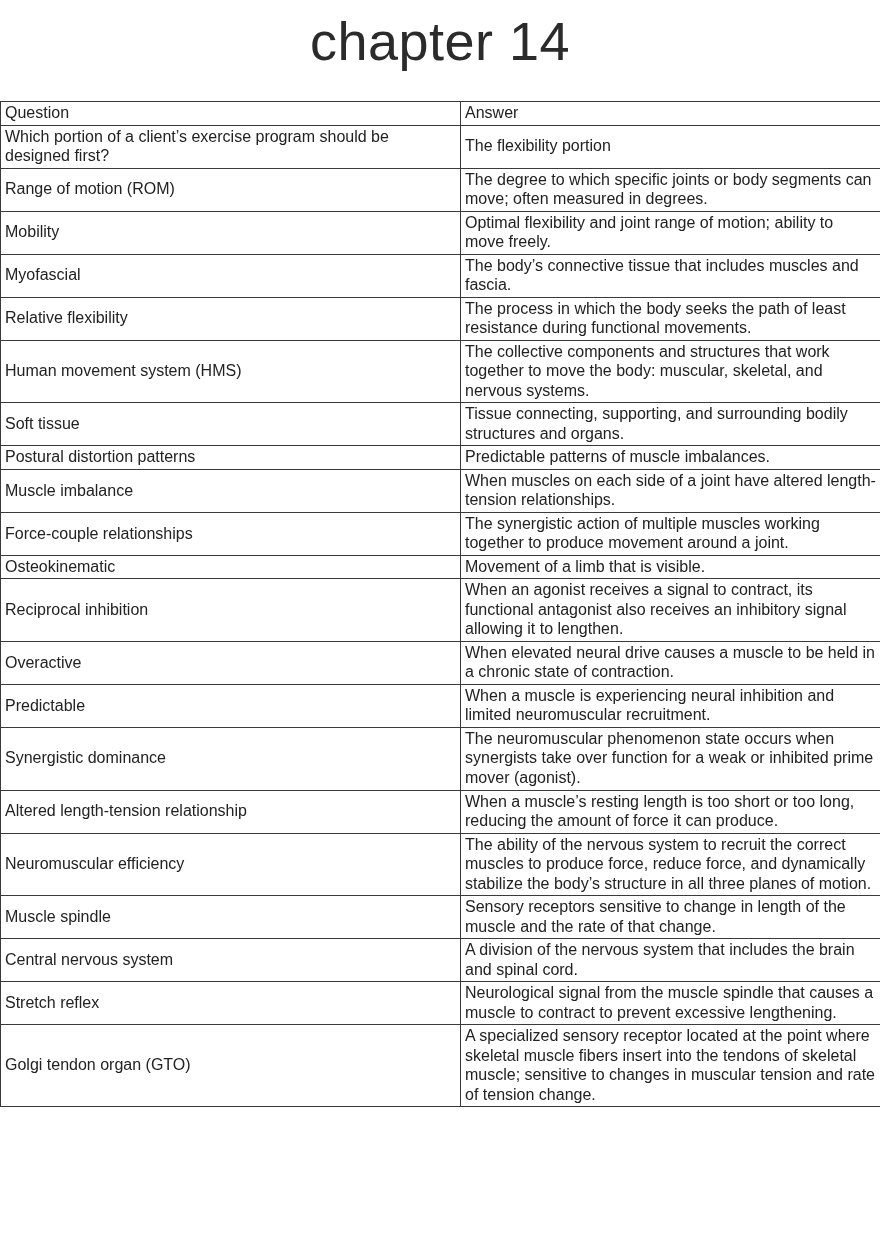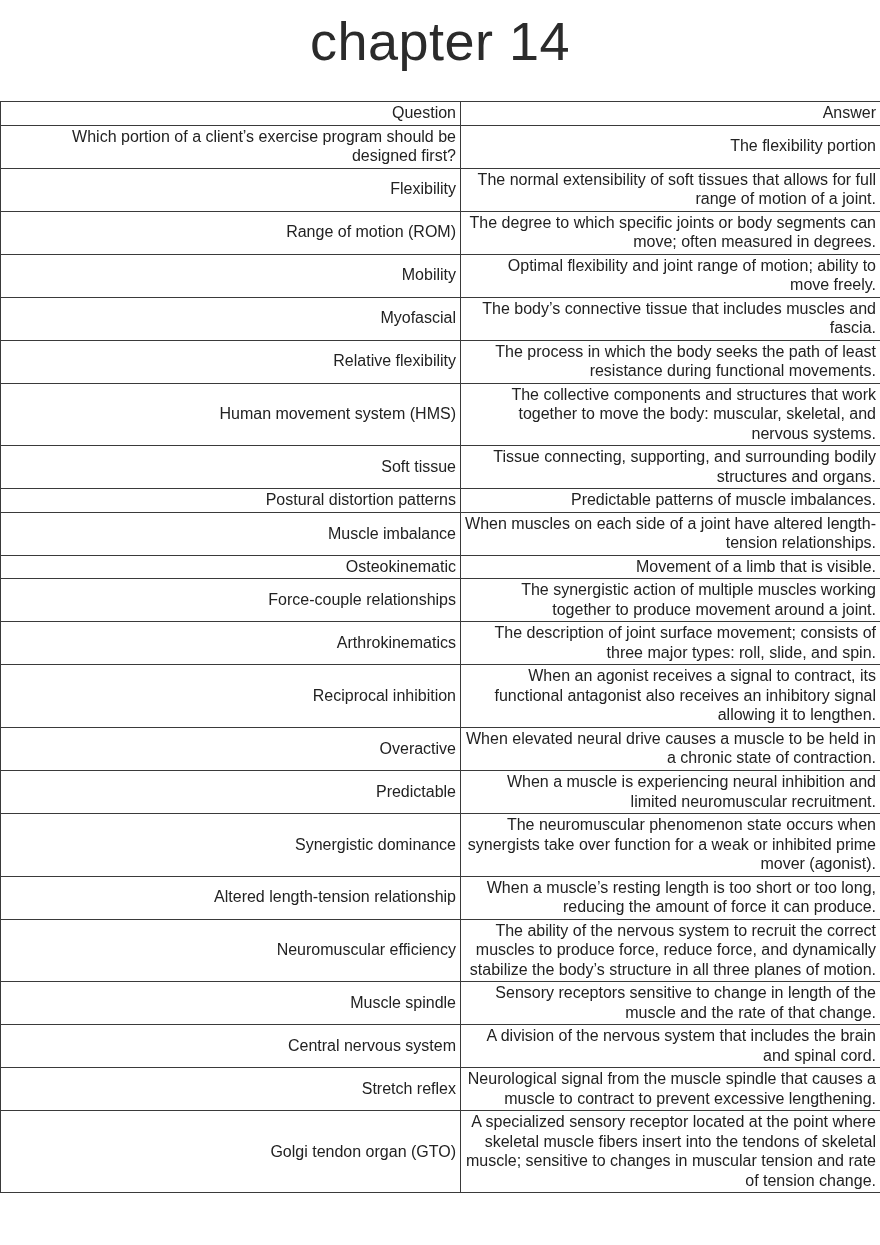--- a/index.html
+++ b/index.html
@@ -38,21 +38,21 @@
   }
   col.q-col{width:460px;}
   col.a-col{width:420px;}
   .qa-table td, .qa-table th{
     border:1.5px solid var(--border-color);
     font-size:16px;
     font-weight:400;
     line-height:1.22;
     padding:1px 4px 2px 4px;
     vertical-align:middle;
-    text-align:right;
+    text-align:left;
     word-wrap:break-word;
   }
   .qa-table th{
     font-weight:400; 
   }
 </style>
 </head>
 <body>
 
 <div class="page">
@@ -69,24 +69,20 @@
         <th>Question</th>
         <th>Answer</th>
       </tr>
     </thead>
     <tbody>
     <tr>
       <td>Which portion of a client’s exercise program should be designed first?</td>
       <td>The flexibility portion</td>
     </tr>
 
-    <tr>
-      <td>Flexibility</td>
-      <td>The normal extensibility of soft tissues that allows for full range of motion of a joint.</td>
-    </tr>
 
 
     <tr>
       <td>Range of motion (ROM)</td>
       <td>The degree to which specific joints or body segments can move; often measured in degrees.</td>
     </tr>
 
     <tr>
       <td>Mobility</td>
       <td>Optimal flexibility and joint range of motion; ability to move freely.</td>
@@ -116,33 +112,29 @@
       <td>Postural distortion patterns</td>
       <td>Predictable patterns of muscle imbalances.</td>
     </tr>
 
     <tr>
       <td>Muscle imbalance</td>
       <td>When muscles on each side of a joint have altered length-tension relationships.</td>
     </tr>
 
     <tr>
-      <td>Osteokinematic</td>
-      <td>Movement of a limb that is visible.</td>
-    </tr>
-
-    <tr>
       <td>Force-couple relationships</td>
       <td>The synergistic action of multiple muscles working together to produce movement around a joint.</td>
     </tr>
 
     <tr>
-      <td>Arthrokinematics</td>
-      <td>The description of joint surface movement; consists of three major types: roll, slide, and spin.</td>
+      <td>Osteokinematic</td>
+      <td>Movement of a limb that is visible.</td>
     </tr>
+
 
     <tr>
       <td>Reciprocal inhibition</td>
       <td>When an agonist receives a signal to contract, its functional antagonist also receives an inhibitory signal allowing it to lengthen.</td>
     </tr>
 
 
     <tr>
       <td>Overactive</td>
       <td>When elevated neural drive causes a muscle to be held in a chronic state of contraction.</td>

